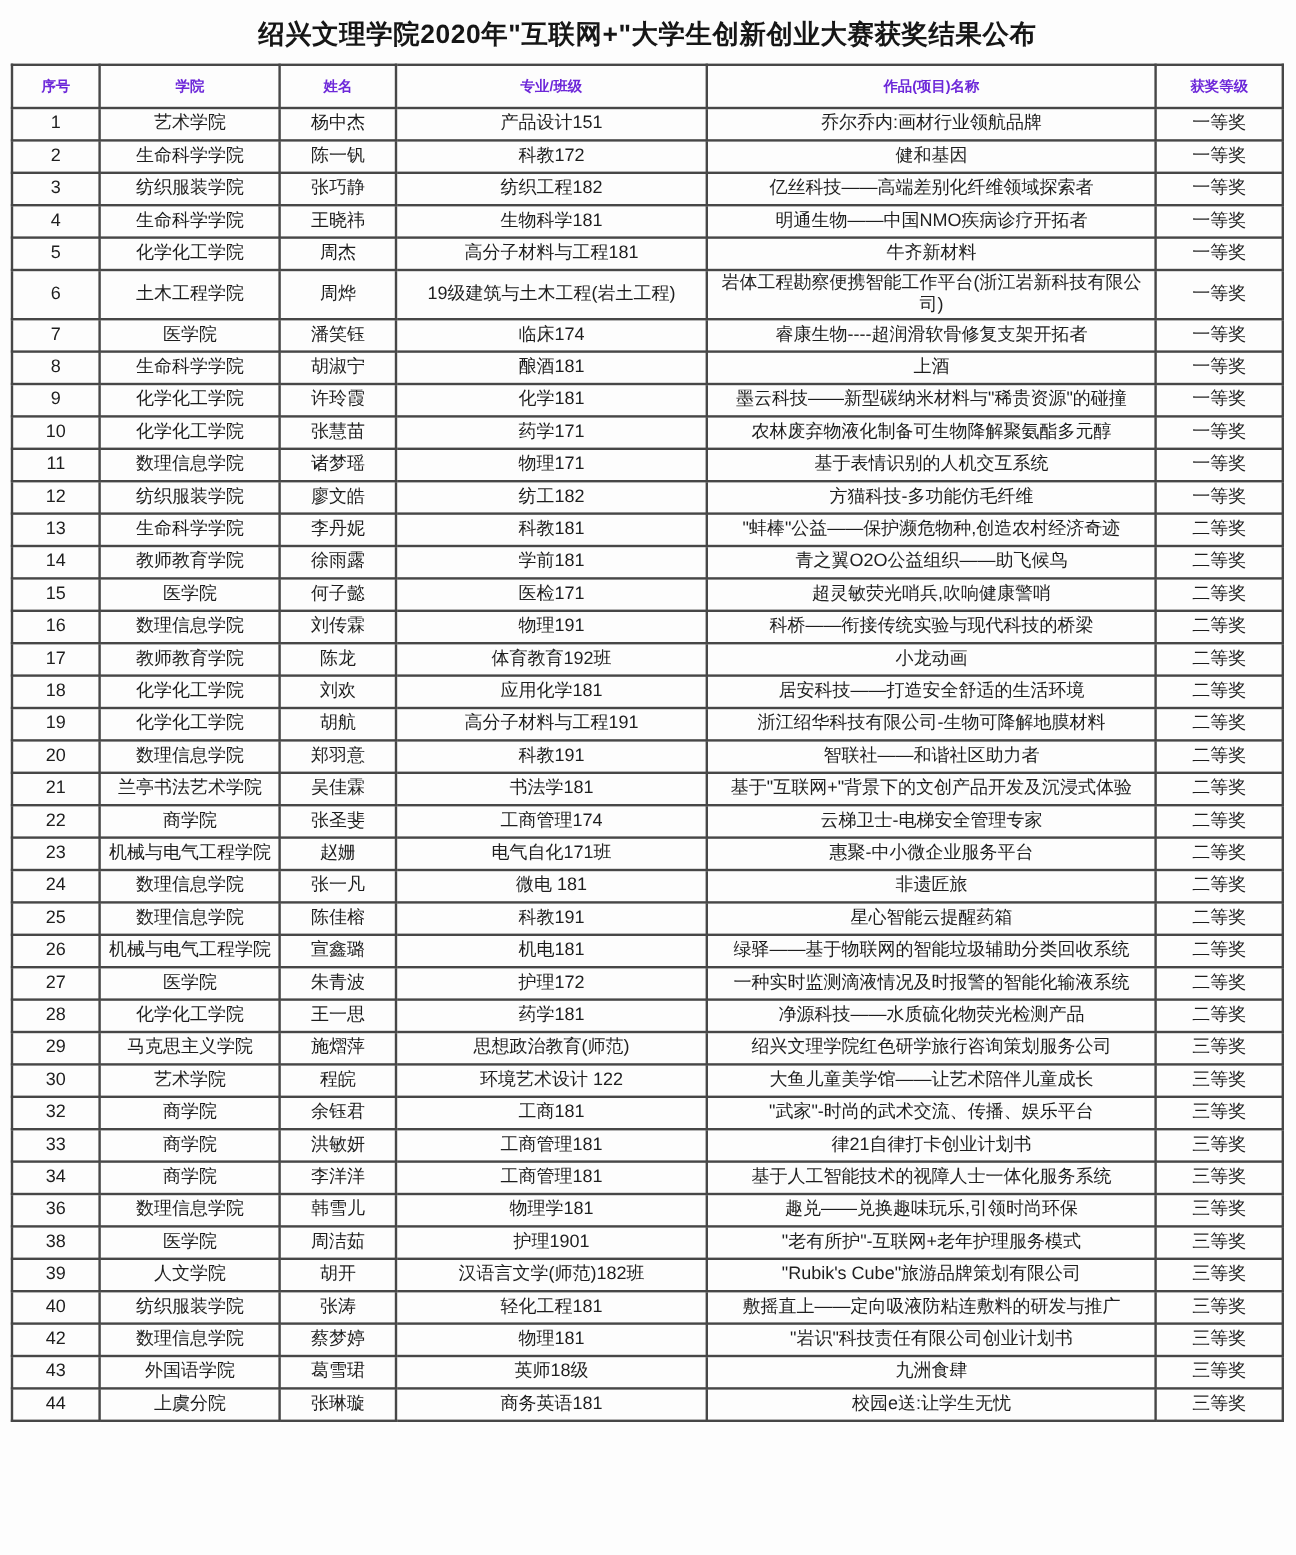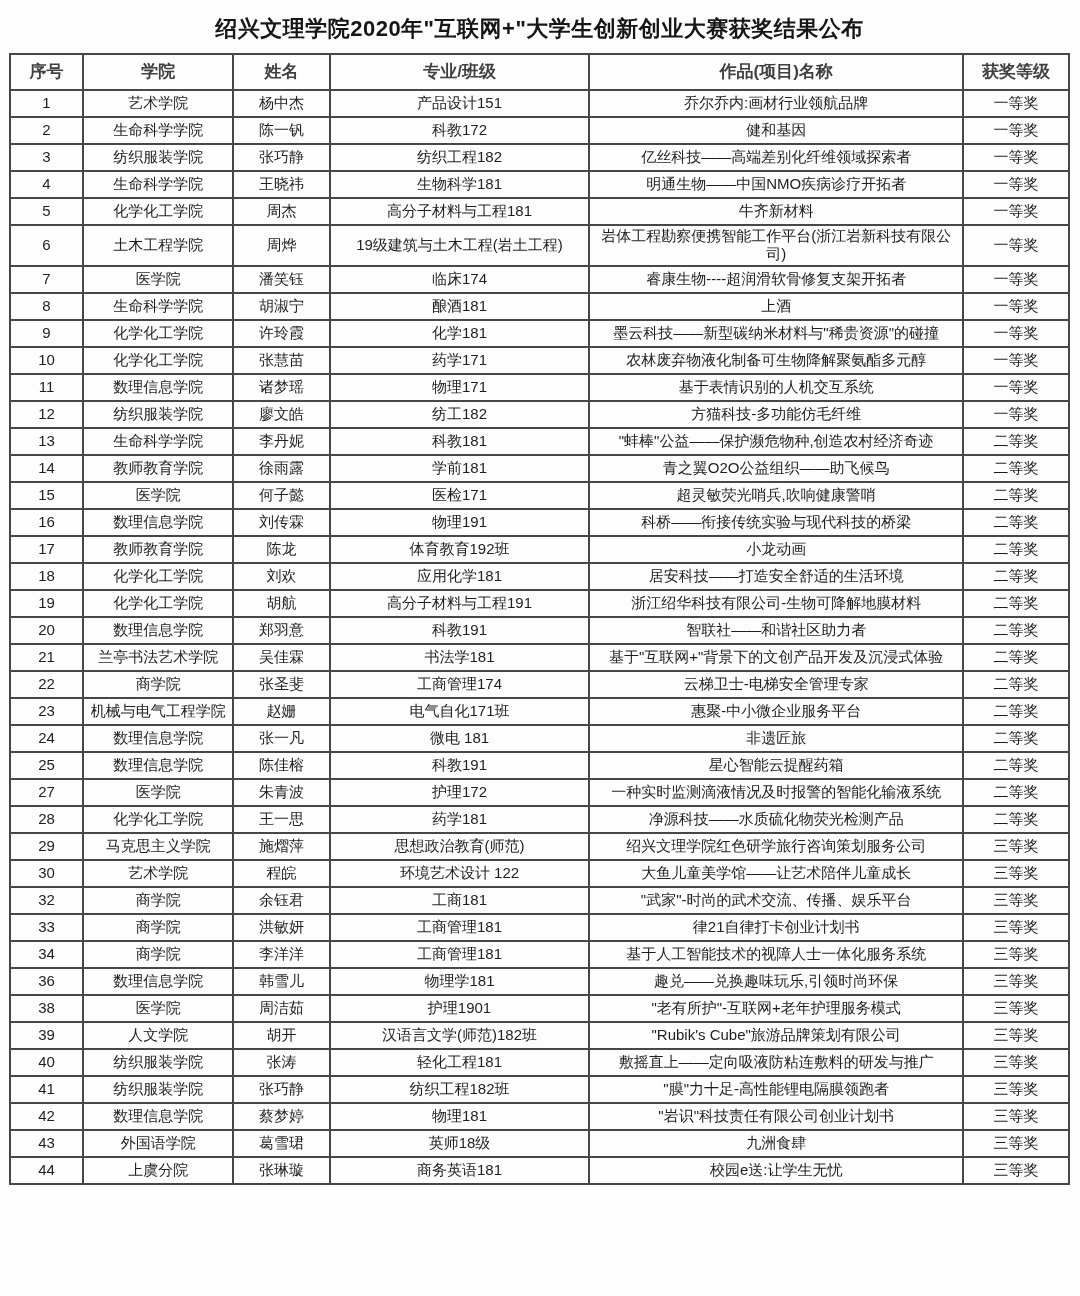--- a/index.html
+++ b/index.html
@@ -34,23 +34,23 @@
     border: 2px solid #474747;
     text-align: center;
     vertical-align: middle;
     overflow: hidden;
     padding: 1px 2px;
     line-height: 1.22;
     word-break: break-all;
   }
   table.awards th {
     height: 32px;
-    font-size: 17px;
+    font-size: 12px;
     font-weight: bold;
-    color: #404040;
+    color: #6d28d9;
   }
   table.awards td {
     height: 23px;
     font-size: 15px;
     color: #1e1e1e;
   }
 </style>
 </head>
 <body>
 
@@ -271,20 +271,28 @@
         </tr>
         <tr>
           <td>25</td>
           <td>数理信息学院</td>
           <td>陈佳榕</td>
           <td>科教191</td>
           <td>星心智能云提醒药箱</td>
           <td>二等奖</td>
         </tr>
         <tr>
+          <td>26</td>
+          <td>机械与电气工程学院</td>
+          <td>宣鑫璐</td>
+          <td>机电181</td>
+          <td>绿驿——基于物联网的智能垃圾辅助分类回收系统</td>
+          <td>二等奖</td>
+        </tr>
+        <tr>
           <td>27</td>
           <td>医学院</td>
           <td>朱青波</td>
           <td>护理172</td>
           <td>一种实时监测滴液情况及时报警的智能化输液系统</td>
           <td>二等奖</td>
         </tr>
         <tr>
           <td>28</td>
           <td>化学化工学院</td>
@@ -359,28 +367,20 @@
         </tr>
         <tr>
           <td>40</td>
           <td>纺织服装学院</td>
           <td>张涛</td>
           <td>轻化工程181</td>
           <td>敷摇直上——定向吸液防粘连敷料的研发与推广</td>
           <td>三等奖</td>
         </tr>
         <tr>
-          <td>41</td>
-          <td>纺织服装学院</td>
-          <td>张巧静</td>
-          <td>纺织工程182班</td>
-          <td>"膜"力十足-高性能锂电隔膜领跑者</td>
-          <td>三等奖</td>
-        </tr>
-        <tr>
           <td>42</td>
           <td>数理信息学院</td>
           <td>蔡梦婷</td>
           <td>物理181</td>
           <td>"岩识"科技责任有限公司创业计划书</td>
           <td>三等奖</td>
         </tr>
         <tr>
           <td>43</td>
           <td>外国语学院</td>

